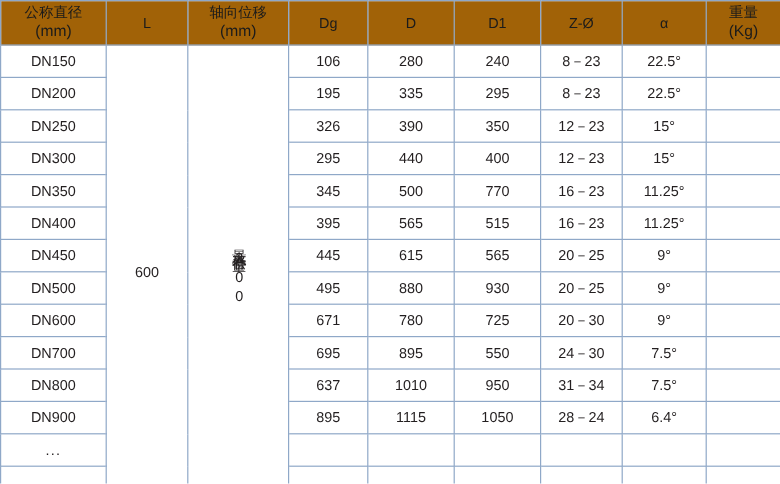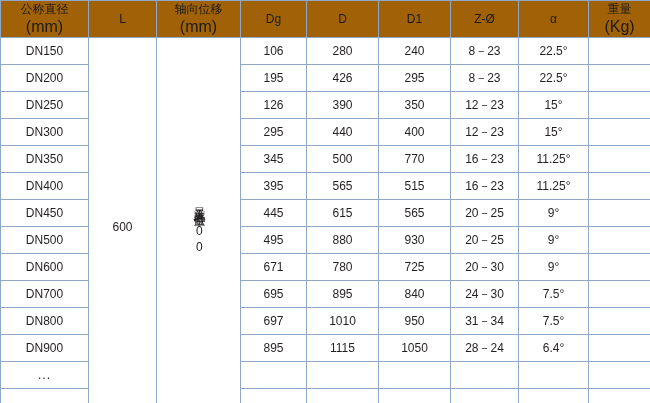--- a/index.html
+++ b/index.html
@@ -43,21 +43,21 @@
   .col-l { width: 68px; }
   .col-axial { width: 84px; }
   .col-dg { width: 66px; }
   .col-d { width: 72px; }
   .col-d1 { width: 72px; }
   .col-z { width: 68px; }
   .col-alpha { width: 70px; }
   .col-weight { width: 62px; }
 
   .hdr-line { display: block; }
-  .hdr-sub { font-size: 16px; }
+  .hdr-sub { font-size: 13px; }
 
   .vertical-text {
     writing-mode: vertical-rl;
     text-orientation: upright;
     letter-spacing: 2px;
     line-height: 1.15;
     font-size: 12px;
     display: inline-block;
     margin: 0 auto;
   }
@@ -131,29 +131,29 @@
       <td>106</td>
       <td>280</td>
       <td>240</td>
       <td>8－23</td>
       <td>22.5°</td>
       <td></td>
     </tr>
     <tr>
       <td>DN200</td>
       <td>195</td>
-      <td>426</td>
+      <td>335</td>
       <td>295</td>
       <td>8－23</td>
       <td>22.5°</td>
       <td></td>
     </tr>
     <tr>
       <td>DN250</td>
-      <td>126</td>
+      <td>326</td>
       <td>390</td>
       <td>350</td>
       <td>12－23</td>
       <td>15°</td>
       <td></td>
     </tr>
     <tr>
       <td>DN300</td>
       <td>295</td>
       <td>440</td>
@@ -204,28 +204,28 @@
       <td>780</td>
       <td>725</td>
       <td>20－30</td>
       <td>9°</td>
       <td></td>
     </tr>
     <tr>
       <td>DN700</td>
       <td>695</td>
       <td>895</td>
-      <td>840</td>
+      <td>550</td>
       <td>24－30</td>
       <td>7.5°</td>
       <td></td>
     </tr>
     <tr>
       <td>DN800</td>
-      <td>697</td>
+      <td>637</td>
       <td>1010</td>
       <td>950</td>
       <td>31－34</td>
       <td>7.5°</td>
       <td></td>
     </tr>
     <tr>
       <td>DN900</td>
       <td>895</td>
       <td>1115</td>

